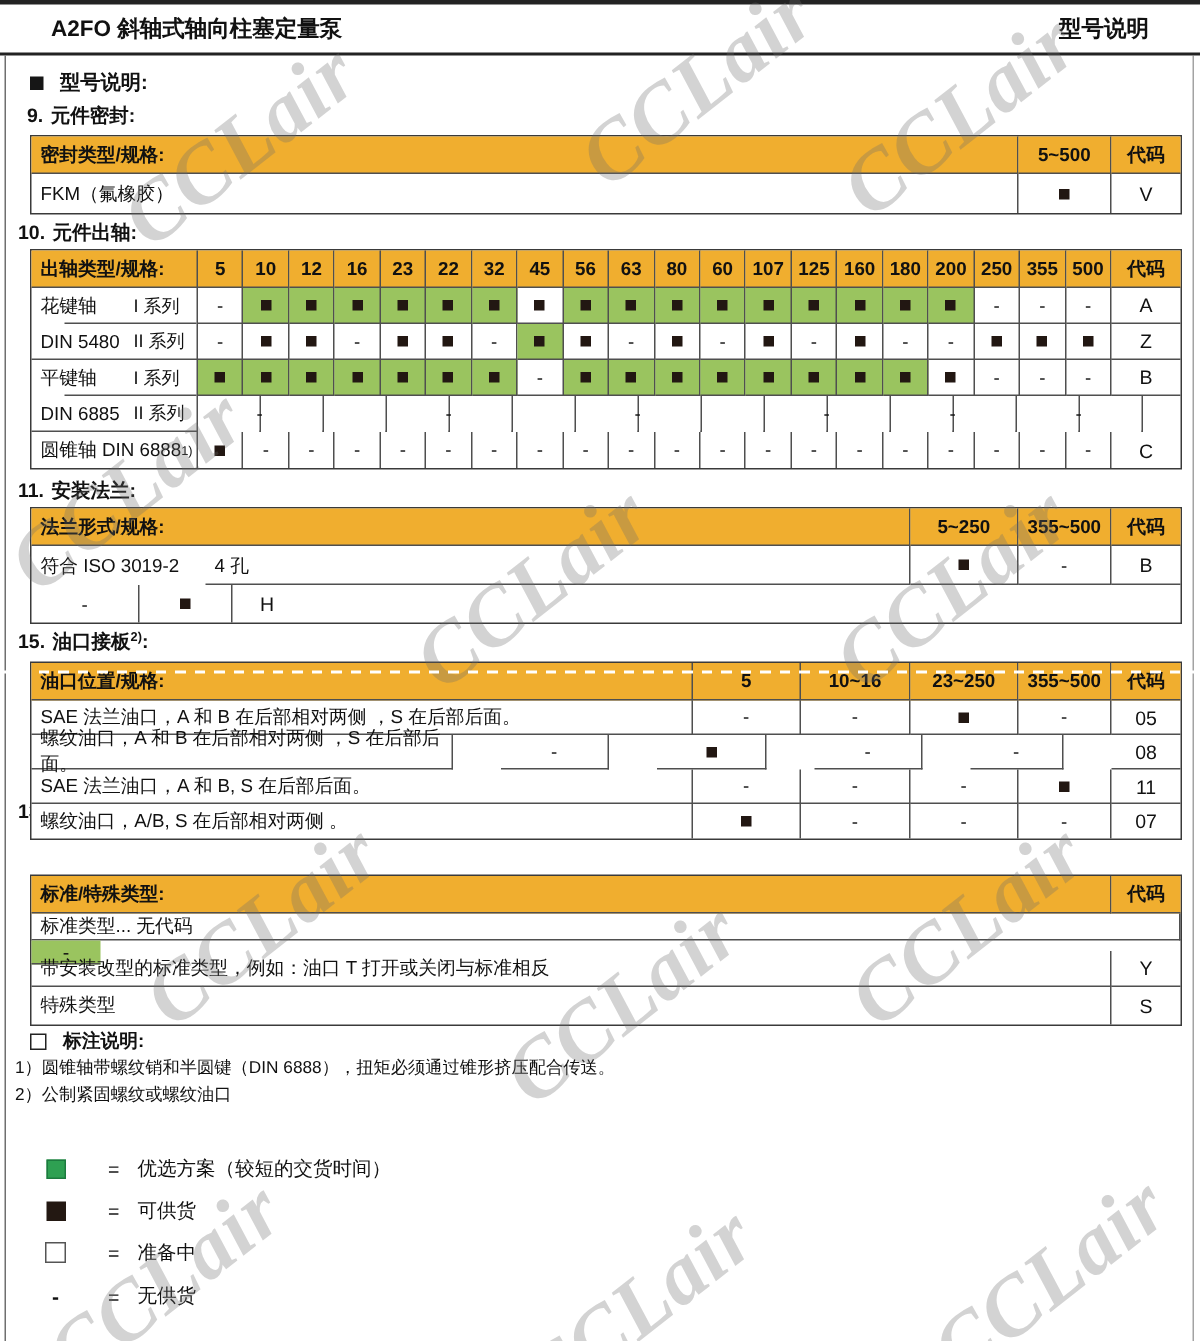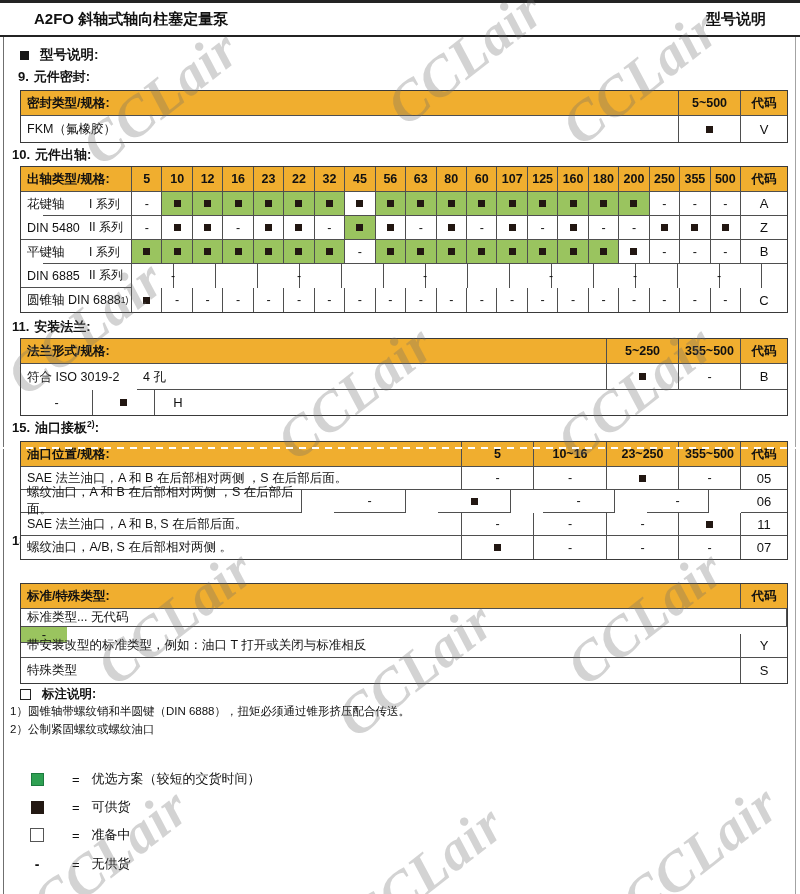--- a/index.html
+++ b/index.html
@@ -447,21 +447,21 @@
         <div class="cell w46 code">05</div>
       </div>
       <div class="row" style="height: 23px; gap: 32px;">
         <div class="cell label-cell flex1">螺纹油口，A 和 B 在后部相对两侧 ，S 在后部后面。</div>
         <div class="cell w72">-</div>
         <div class="cell w73">
           <span class="sq"></span>
         </div>
         <div class="cell w72">-</div>
         <div class="cell w62">-</div>
-        <div class="cell w46 code">06</div>
+        <div class="cell w46 code">08</div>
       </div>
       <div class="row" style="height: 23px;">
         <div class="cell label-cell flex1">SAE 法兰油口，A 和 B, S 在后部后面。</div>
         <div class="cell w72">-</div>
         <div class="cell w73">-</div>
         <div class="cell w72">-</div>
         <div class="cell w62">
           <span class="sq"></span>
         </div>
         <div class="cell w46 code">11</div>

